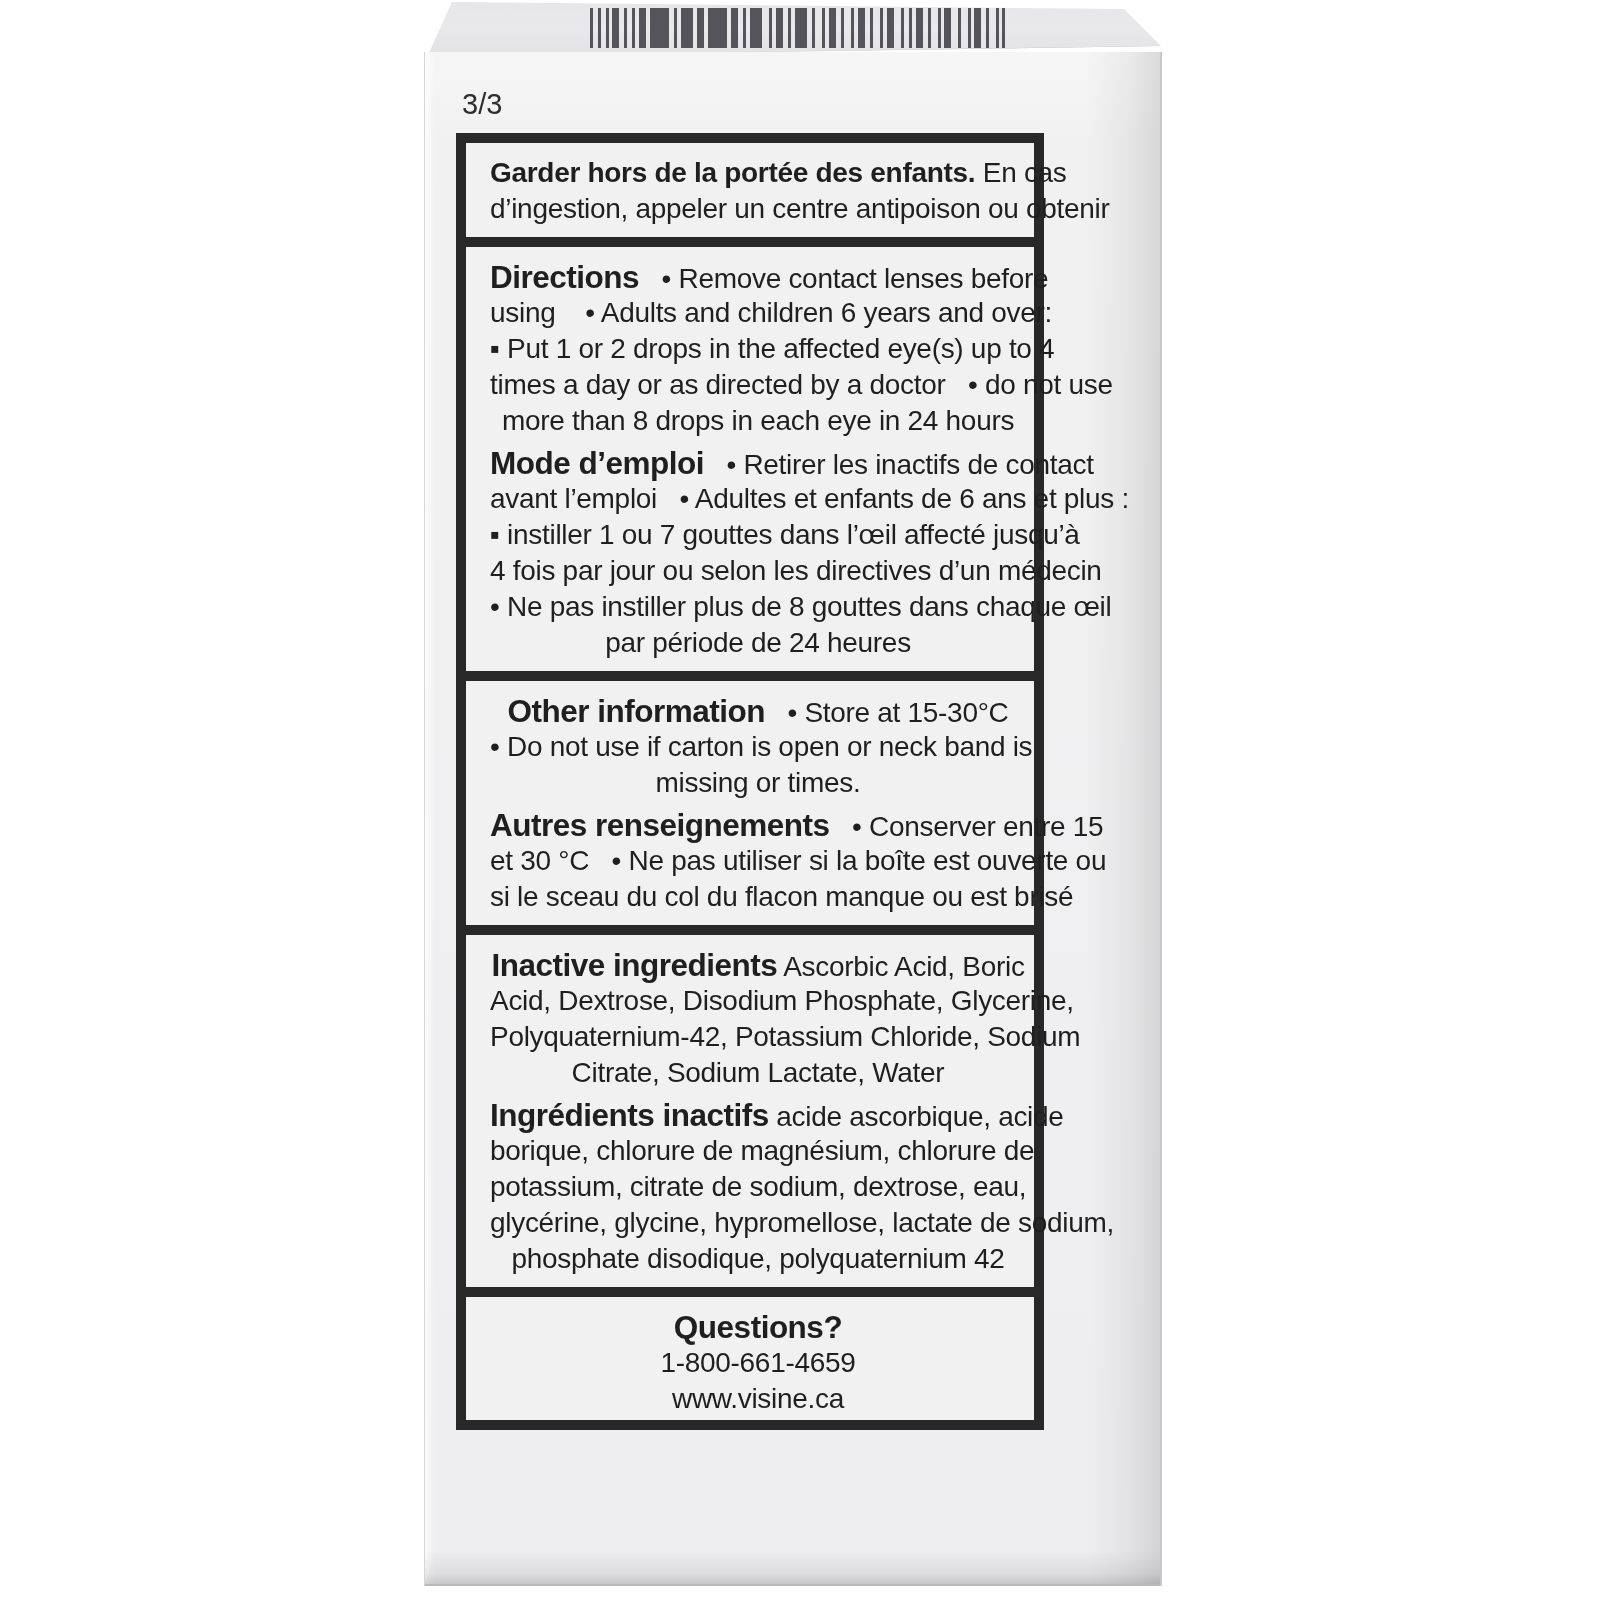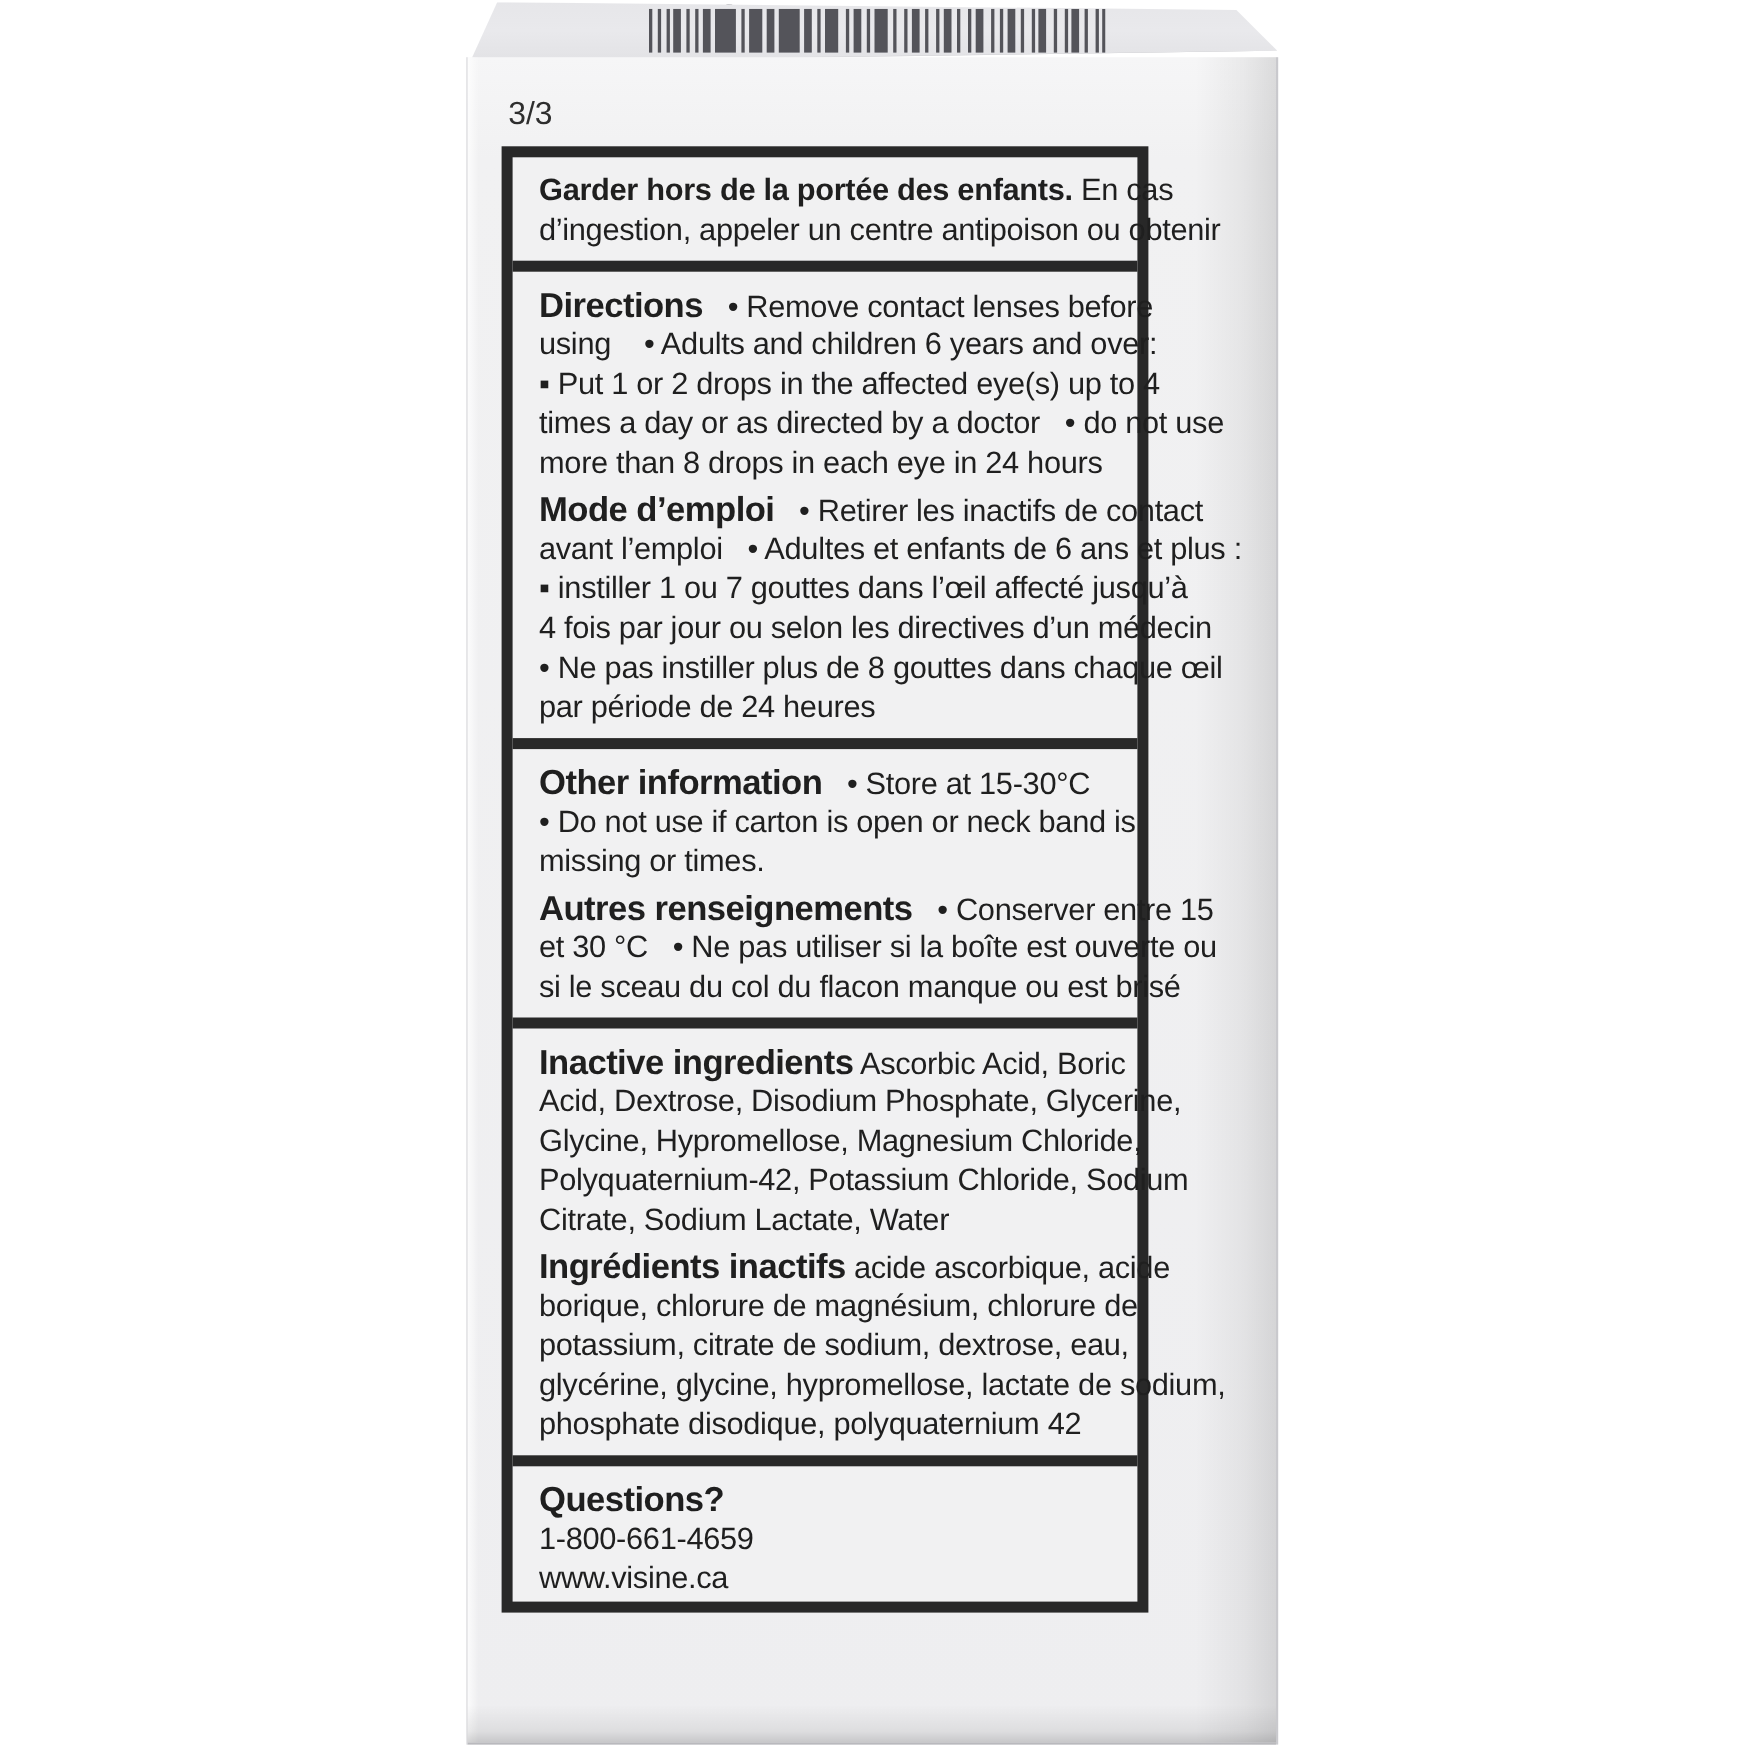--- a/index.html
+++ b/index.html
@@ -52,20 +52,21 @@
   
   .face{
     position:absolute;left:0;top:52px;width:738px;height:1534px;
     background:
       linear-gradient(to right, rgba(255,255,255,.8) 0px, rgba(255,255,255,0) 10px),
       linear-gradient(to right, rgba(0,0,0,0) 90%, rgba(0,0,0,.05) 96%, rgba(0,0,0,.11) 100%),
       linear-gradient(to bottom,#f6f6f7 0%, var(--carton) 6%, #eeeef0 100%);
     border-left:1px solid #d6d6d9;
     border-right:2px solid #c9c9cd;
     box-sizing:border-box;
+    text-align:center;
   }
   .face::after{ 
     content:"";position:absolute;left:0;right:0;bottom:0;height:34px;
     background:linear-gradient(to bottom, rgba(0,0,0,0), rgba(0,0,0,.07) 70%, rgba(0,0,0,.16) 100%);
     border-bottom:2px solid #b9b9bd;
   }
 
   .pagelabel{
     position:absolute;left:37px;top:36px;
     font-size:29px;color:#2e2e2e;letter-spacing:0;
@@ -175,21 +176,20 @@
             <div class="line"><span>• Do not use if carton is open or neck band is</span></div>
             <div class="line"><span>missing or times.</span></div>
             <div class="line gap"><span class="hdr">Autres renseignements</span><span>   • Conserver entre 15</span></div>
             <div class="line"><span>et 30 °C   • Ne pas utiliser si la boîte est ouverte ou</span></div>
             <div class="line"><span>si le sceau du col du flacon manque ou est brisé</span></div>
           </div>
           <div class="divider"></div>
           <div class="section">
             <div class="line"><span class="hdr">Inactive ingredients</span><span> Ascorbic Acid, Boric</span></div>
             <div class="line"><span>Acid, Dextrose, Disodium Phosphate, Glycerine,</span></div>
-            <div class="line"><span>Glycine, Hypromellose, Magnesium Chloride,</span></div>
             <div class="line"><span>Polyquaternium-42, Potassium Chloride, Sodium</span></div>
             <div class="line"><span>Citrate, Sodium Lactate, Water</span></div>
             <div class="line gap"><span class="hdr">Ingrédients inactifs</span><span> acide ascorbique, acide</span></div>
             <div class="line"><span>borique, chlorure de magnésium, chlorure de</span></div>
             <div class="line"><span>potassium, citrate de sodium, dextrose, eau,</span></div>
             <div class="line"><span>glycérine, glycine, hypromellose, lactate de sodium,</span></div>
             <div class="line"><span>phosphate disodique, polyquaternium 42</span></div>
           </div>
           <div class="divider"></div>
           <div class="section last">

